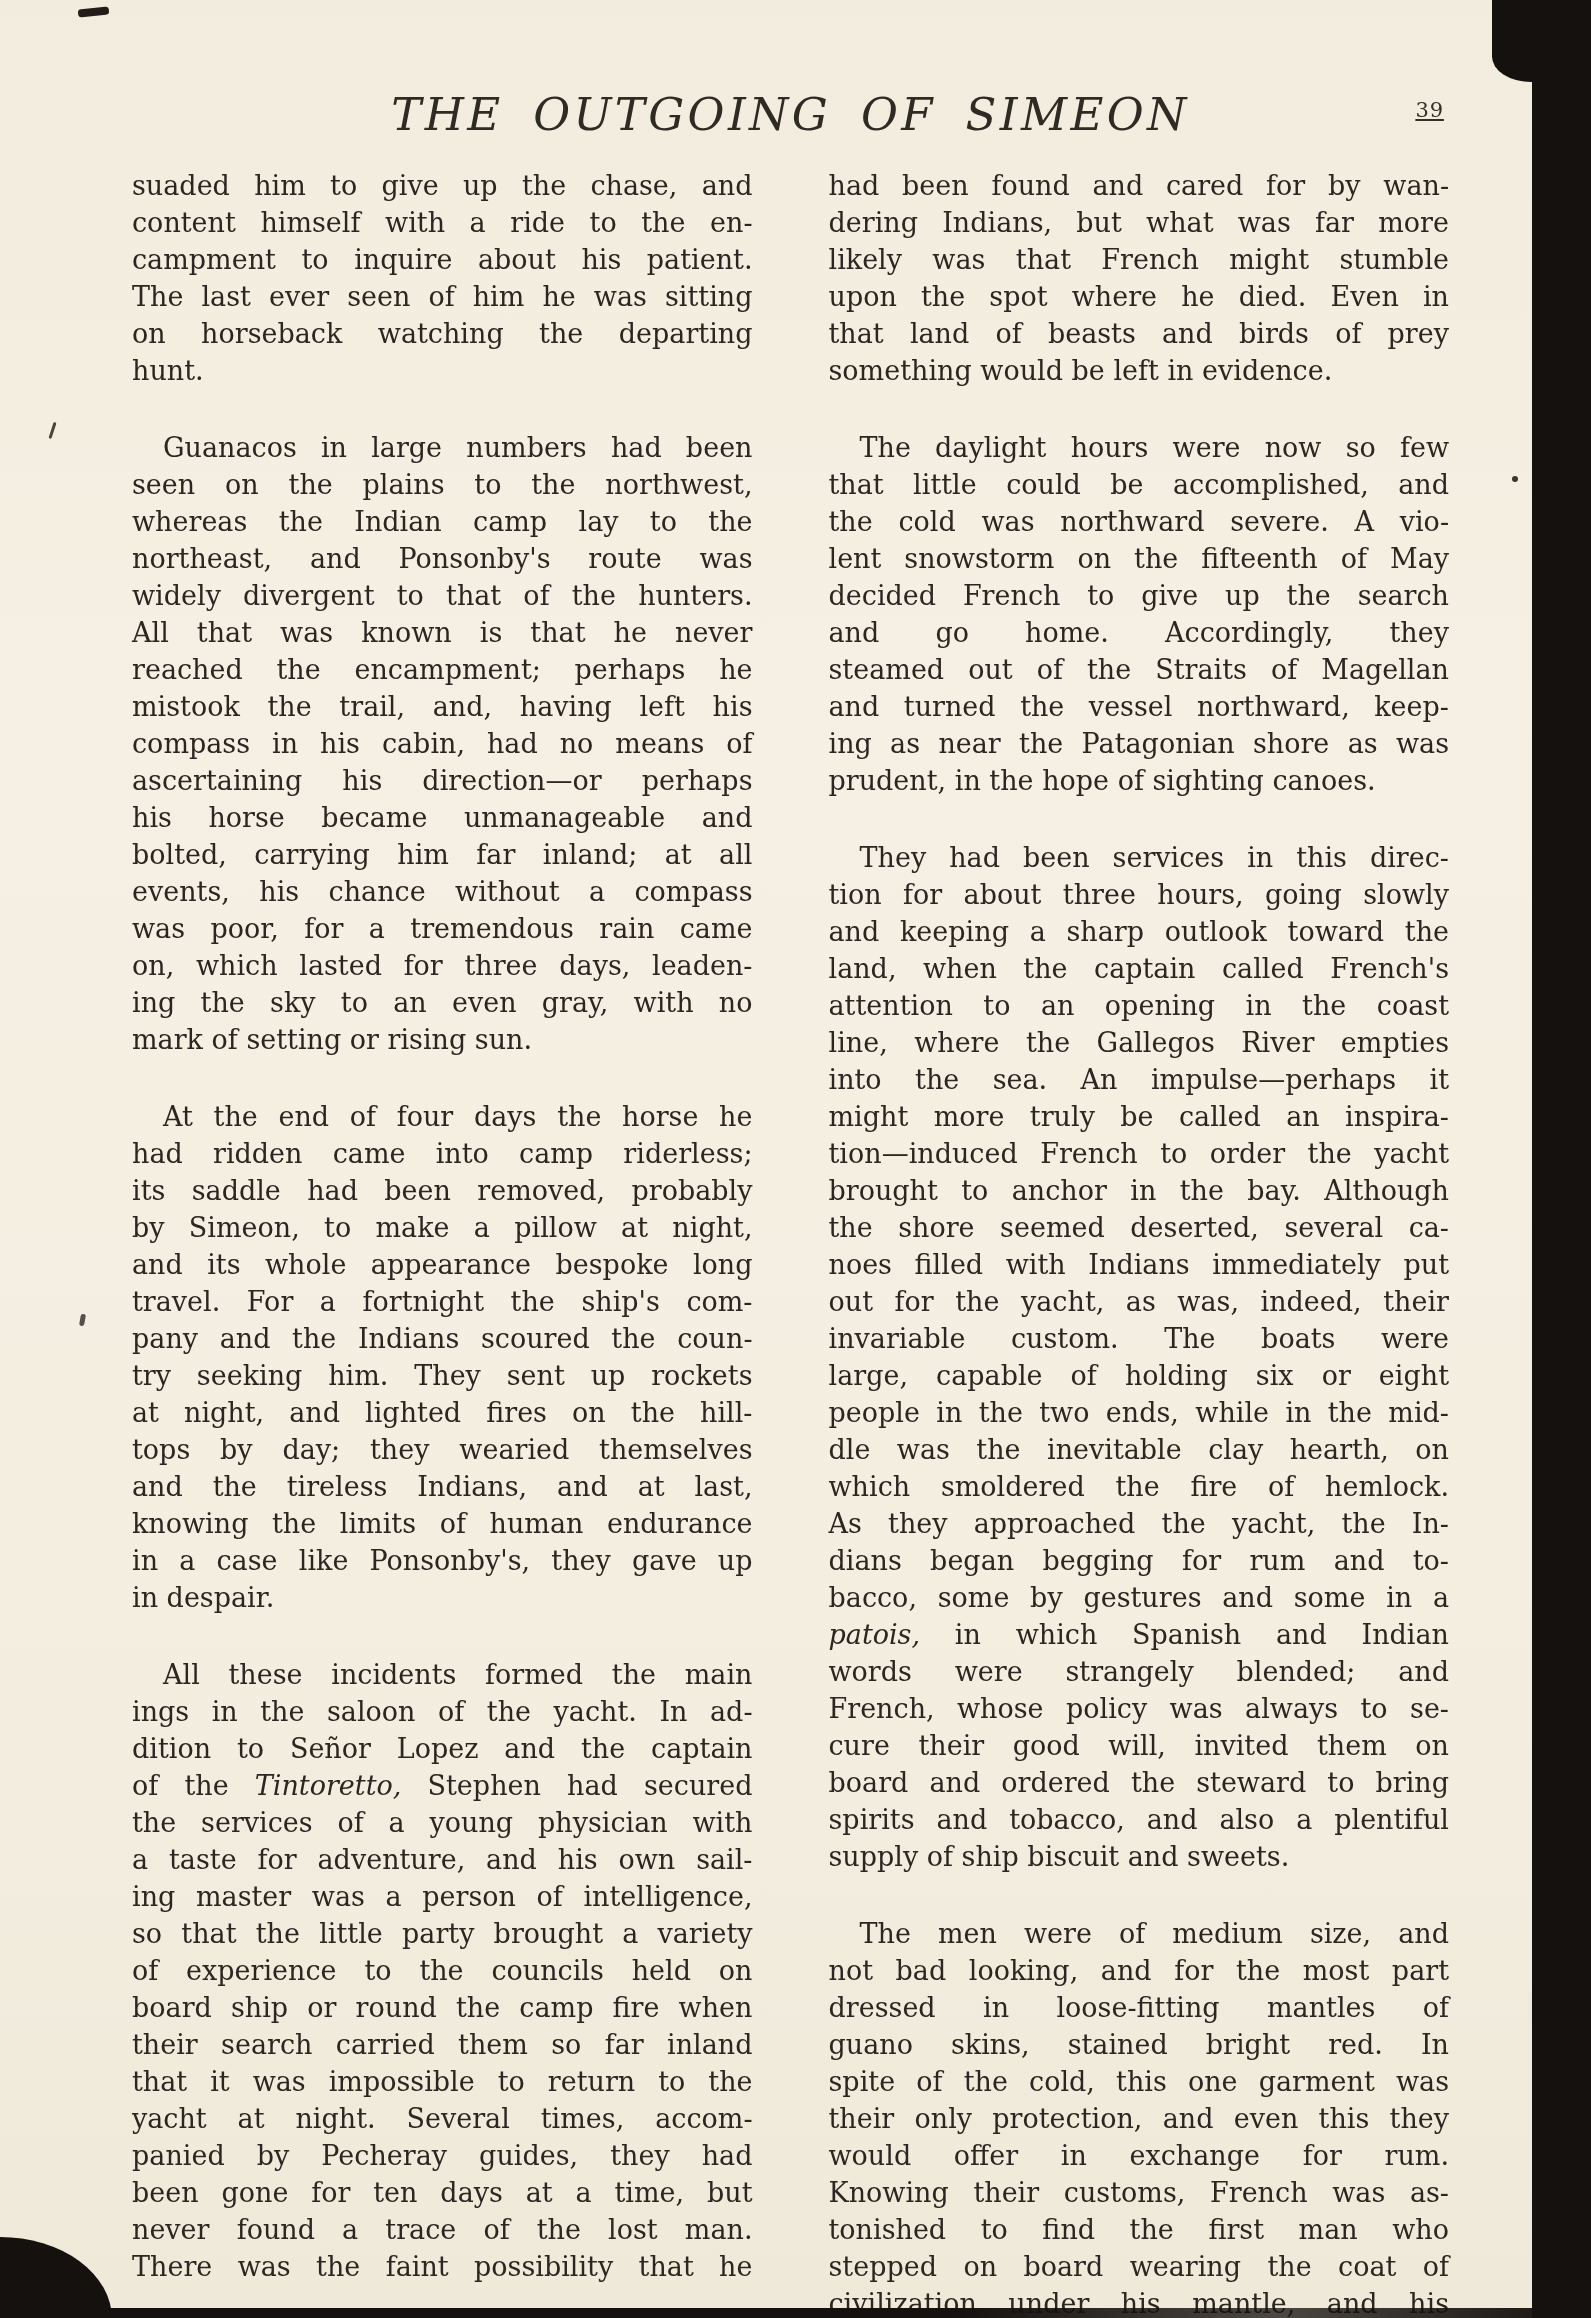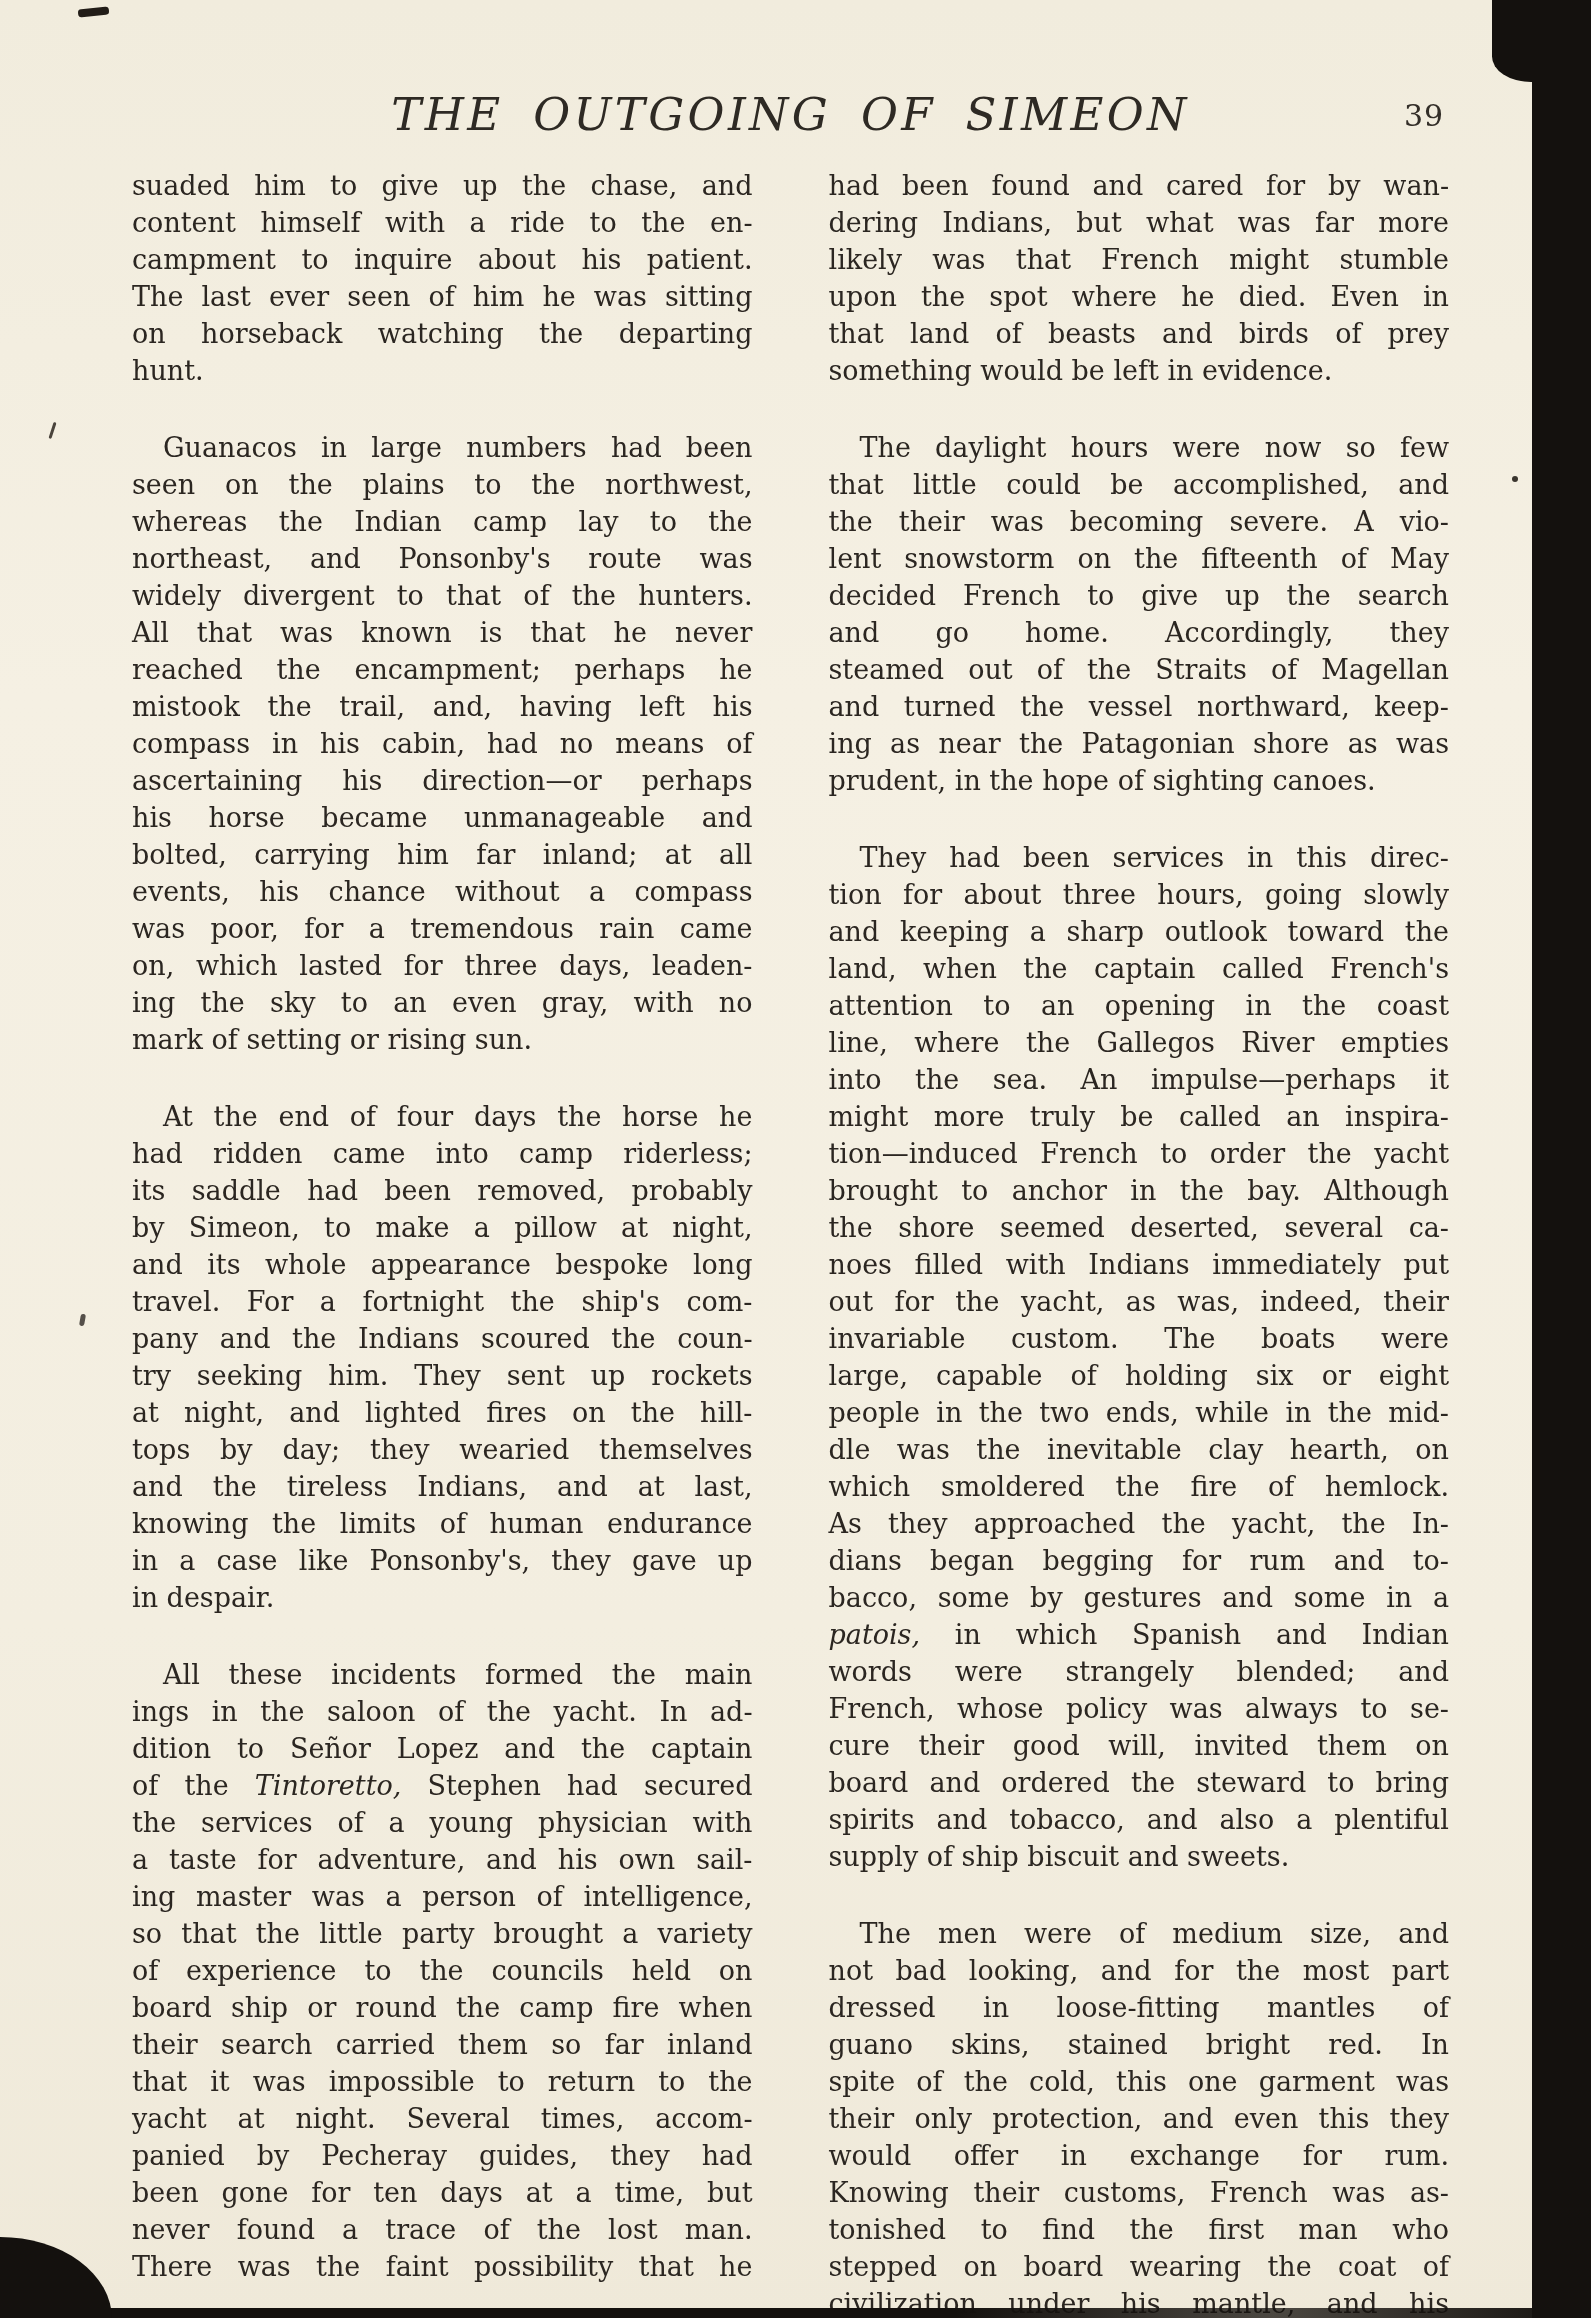--- a/index.html
+++ b/index.html
@@ -29,23 +29,24 @@
     font-style: italic;
     font-size: 45px;
     letter-spacing: 3.4px;
     word-spacing: 12px;
     color: #2e2a24;
   }
   .page-number {
     position: absolute;
     right: 5.1px;
     top: 10.2px;
-    font-size: 30px;
+    font-size: 21px;
     letter-spacing: 0.9px;
     color: #332e28;
+    text-decoration: underline;
   }
   .text-block {
     position: absolute;
     top: 167px;
     left: 132px;
     width: 1317px;
     display: flex;
     gap: 76px;
   }
   .column { width: 633px; }
@@ -182,21 +183,21 @@
           <div class="line">had been found and cared for by wan-</div>
           <div class="line">dering Indians, but what was far more</div>
           <div class="line">likely was that French might stumble</div>
           <div class="line">upon the spot where he died. Even in</div>
           <div class="line">that land of beasts and birds of prey</div>
           <div class="line para-end">something would be left in evidence.</div>
         </div>
         <div class="para">
           <div class="line first">The daylight hours were now so few</div>
           <div class="line">that little could be accomplished, and</div>
-          <div class="line">the their was becoming severe. A vio-</div>
+          <div class="line">the cold was northward severe. A vio-</div>
           <div class="line">lent snowstorm on the fifteenth of May</div>
           <div class="line">decided French to give up the search</div>
           <div class="line">and go home. Accordingly, they</div>
           <div class="line">steamed out of the Straits of Magellan</div>
           <div class="line">and turned the vessel northward, keep-</div>
           <div class="line">ing as near the Patagonian shore as was</div>
           <div class="line para-end">prudent, in the hope of sighting canoes.</div>
         </div>
         <div class="para">
           <div class="line first">They had been services in this direc-</div>

